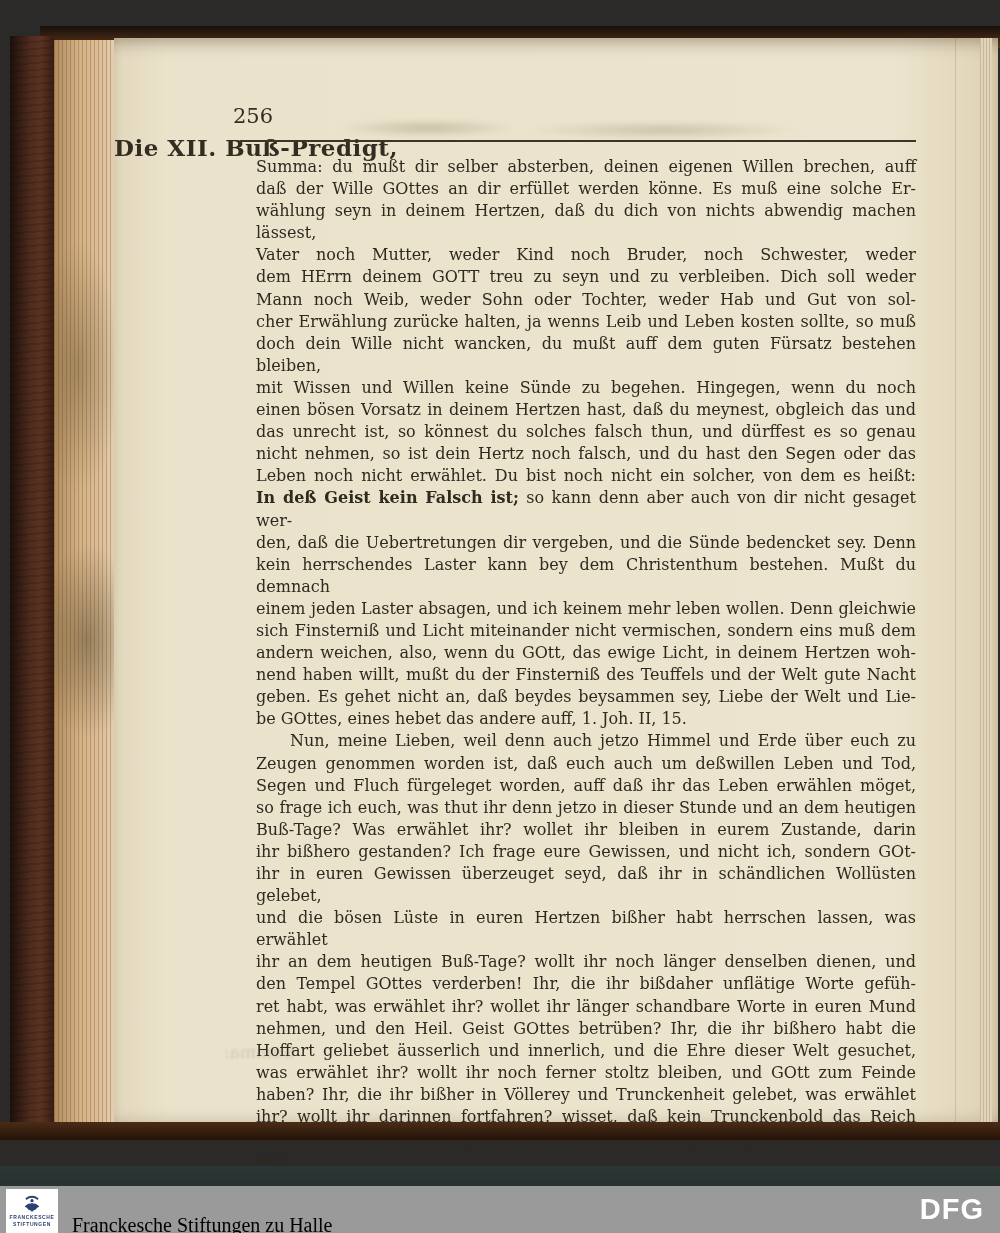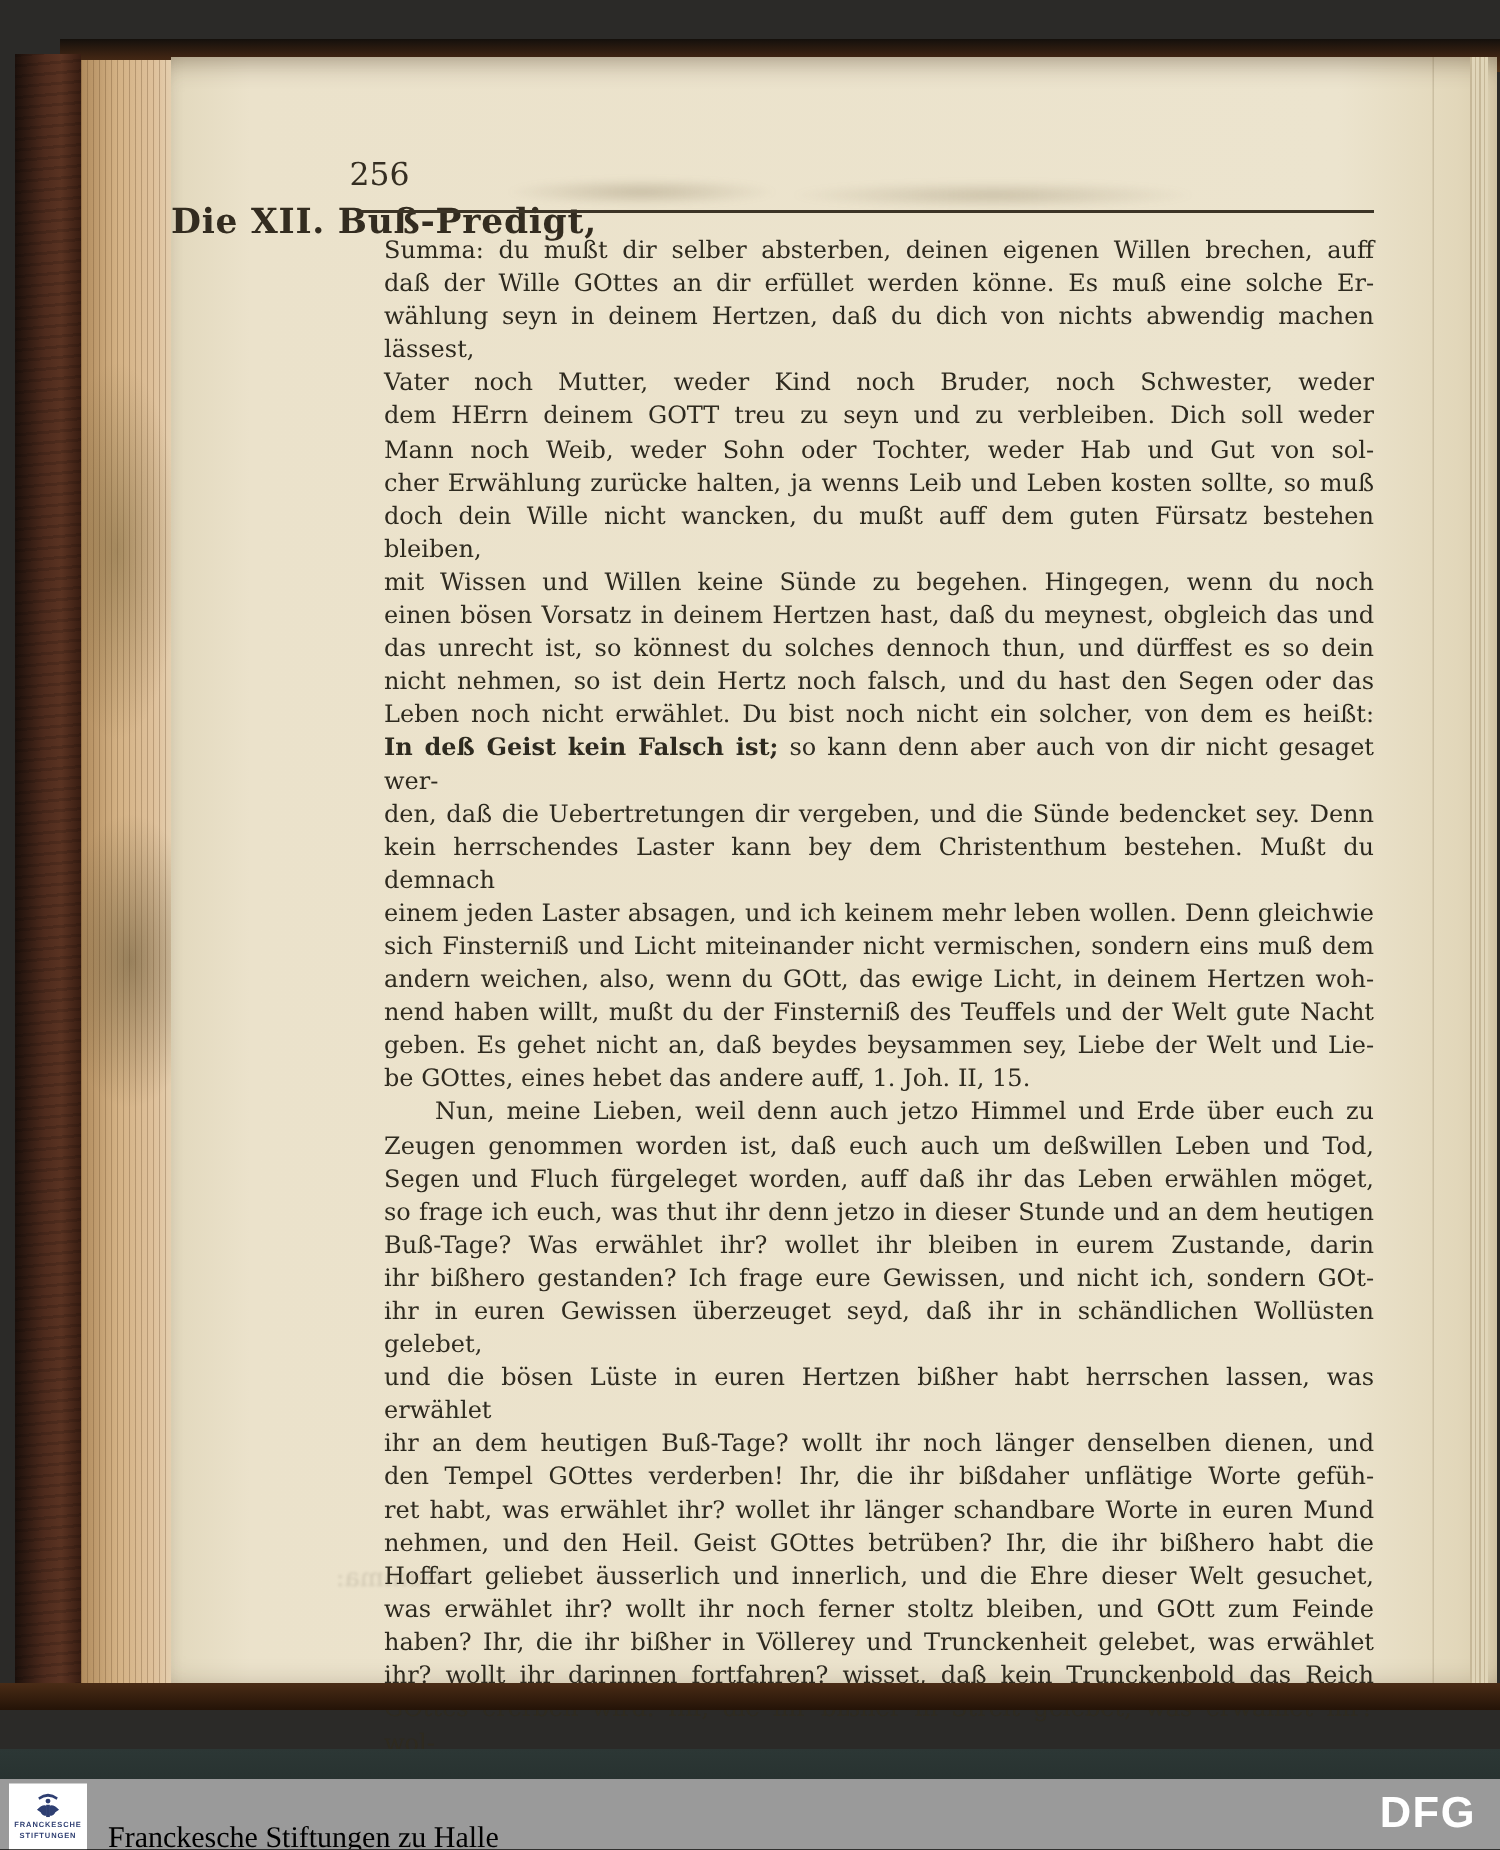--- a/index.html
+++ b/index.html
@@ -105,21 +105,21 @@
       <div class="line">Summa: du mußt dir selber absterben, deinen eigenen Willen brechen, auff</div>
           <div class="line">daß der Wille GOttes an dir erfüllet werden könne. Es muß eine solche Er-</div>
           <div class="line">wählung seyn in deinem Hertzen, daß du dich von nichts abwendig machen lässest,</div>
           <div class="line">Vater noch Mutter, weder Kind noch Bruder, noch Schwester, weder</div>
           <div class="line">dem HErrn deinem GOTT treu zu seyn und zu verbleiben. Dich soll weder</div>
           <div class="line">Mann noch Weib, weder Sohn oder Tochter, weder Hab und Gut von sol-</div>
           <div class="line">cher Erwählung zurücke halten, ja wenns Leib und Leben kosten sollte, so muß</div>
           <div class="line">doch dein Wille nicht wancken, du mußt auff dem guten Fürsatz bestehen bleiben,</div>
           <div class="line">mit Wissen und Willen keine Sünde zu begehen. Hingegen, wenn du noch</div>
           <div class="line">einen bösen Vorsatz in deinem Hertzen hast, daß du meynest, obgleich das und</div>
-          <div class="line">das unrecht ist, so könnest du solches dennoch thun, und dürffest es so dein</div>
+          <div class="line">das unrecht ist, so könnest du solches falsch thun, und dürffest es so genau</div>
           <div class="line">nicht nehmen, so ist dein Hertz noch falsch, und du hast den Segen oder das</div>
           <div class="line">Leben noch nicht erwählet. Du bist noch nicht ein solcher, von dem es heißt:</div>
           <div class="line"><span class="bold">In deß Geist kein Falsch ist;</span> so kann denn aber auch von dir nicht gesaget wer-</div>
           <div class="line">den, daß die Uebertretungen dir vergeben, und die Sünde bedencket sey. Denn</div>
           <div class="line">kein herrschendes Laster kann bey dem Christenthum bestehen. Mußt du demnach</div>
           <div class="line">einem jeden Laster absagen, und ich keinem mehr leben wollen. Denn gleichwie</div>
           <div class="line">sich Finsterniß und Licht miteinander nicht vermischen, sondern eins muß dem</div>
           <div class="line">andern weichen, also, wenn du GOtt, das ewige Licht, in deinem Hertzen woh-</div>
           <div class="line">nend haben willt, mußt du der Finsterniß des Teuffels und der Welt gute Nacht</div>
           <div class="line">geben. Es gehet nicht an, daß beydes beysammen sey, Liebe der Welt und Lie-</div>

